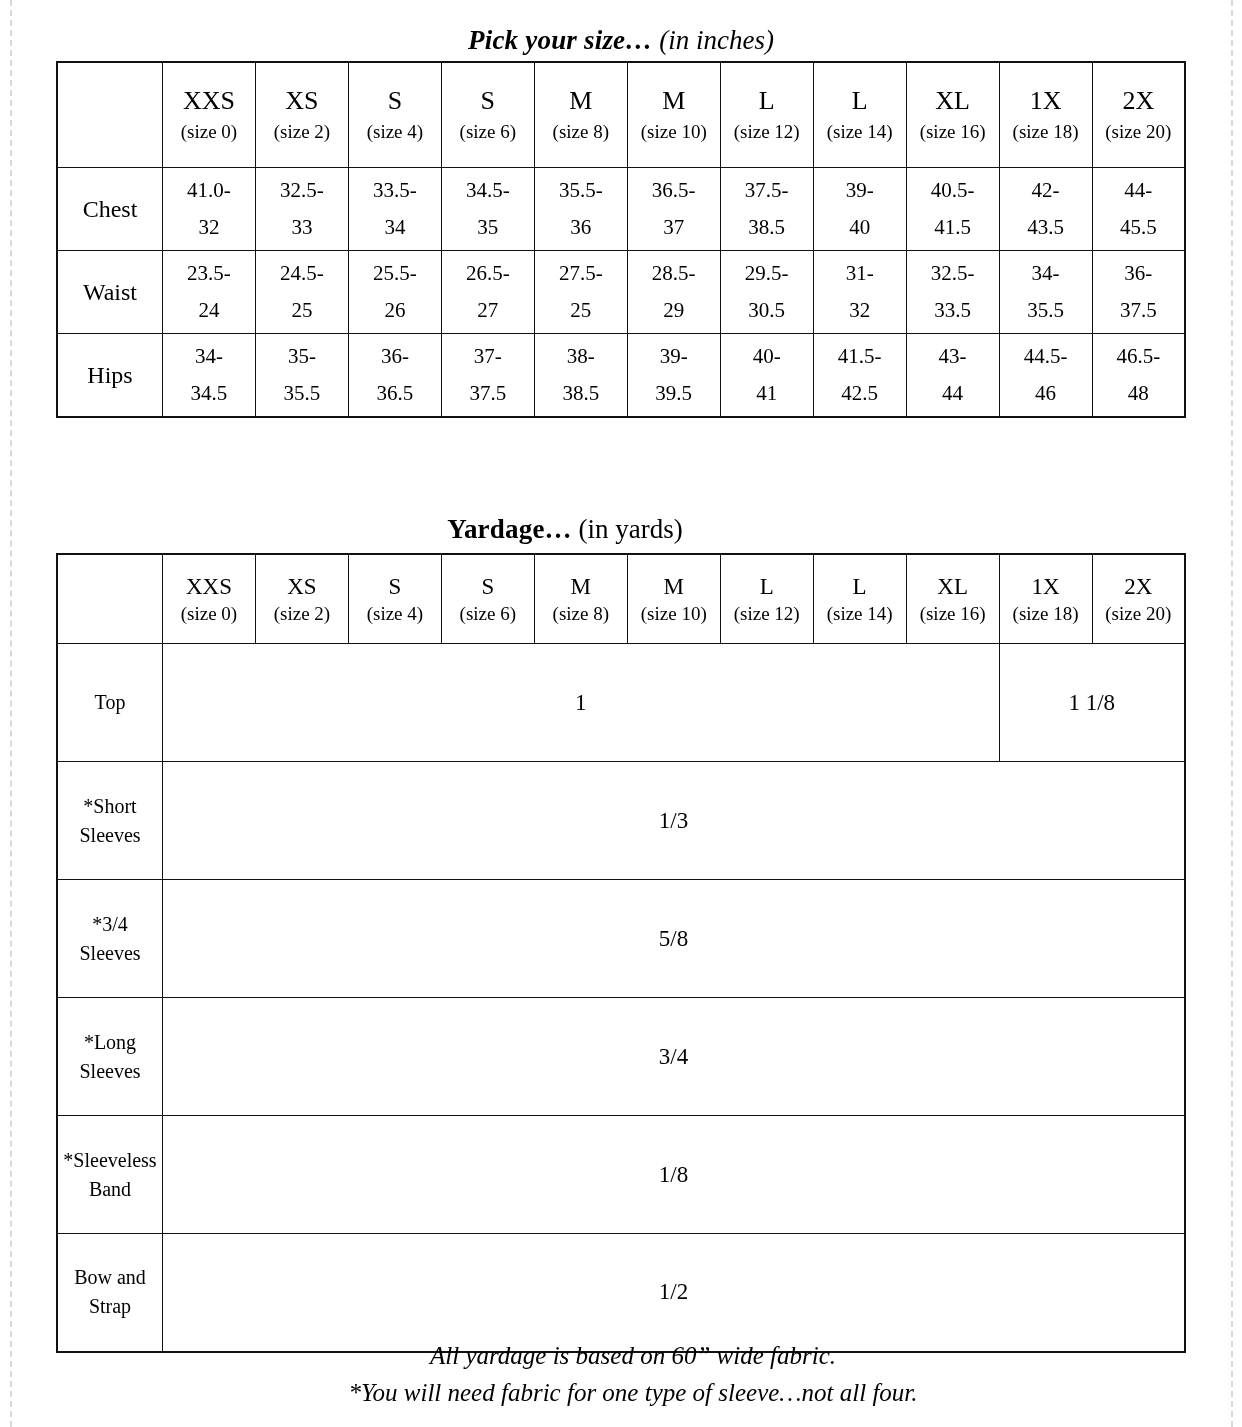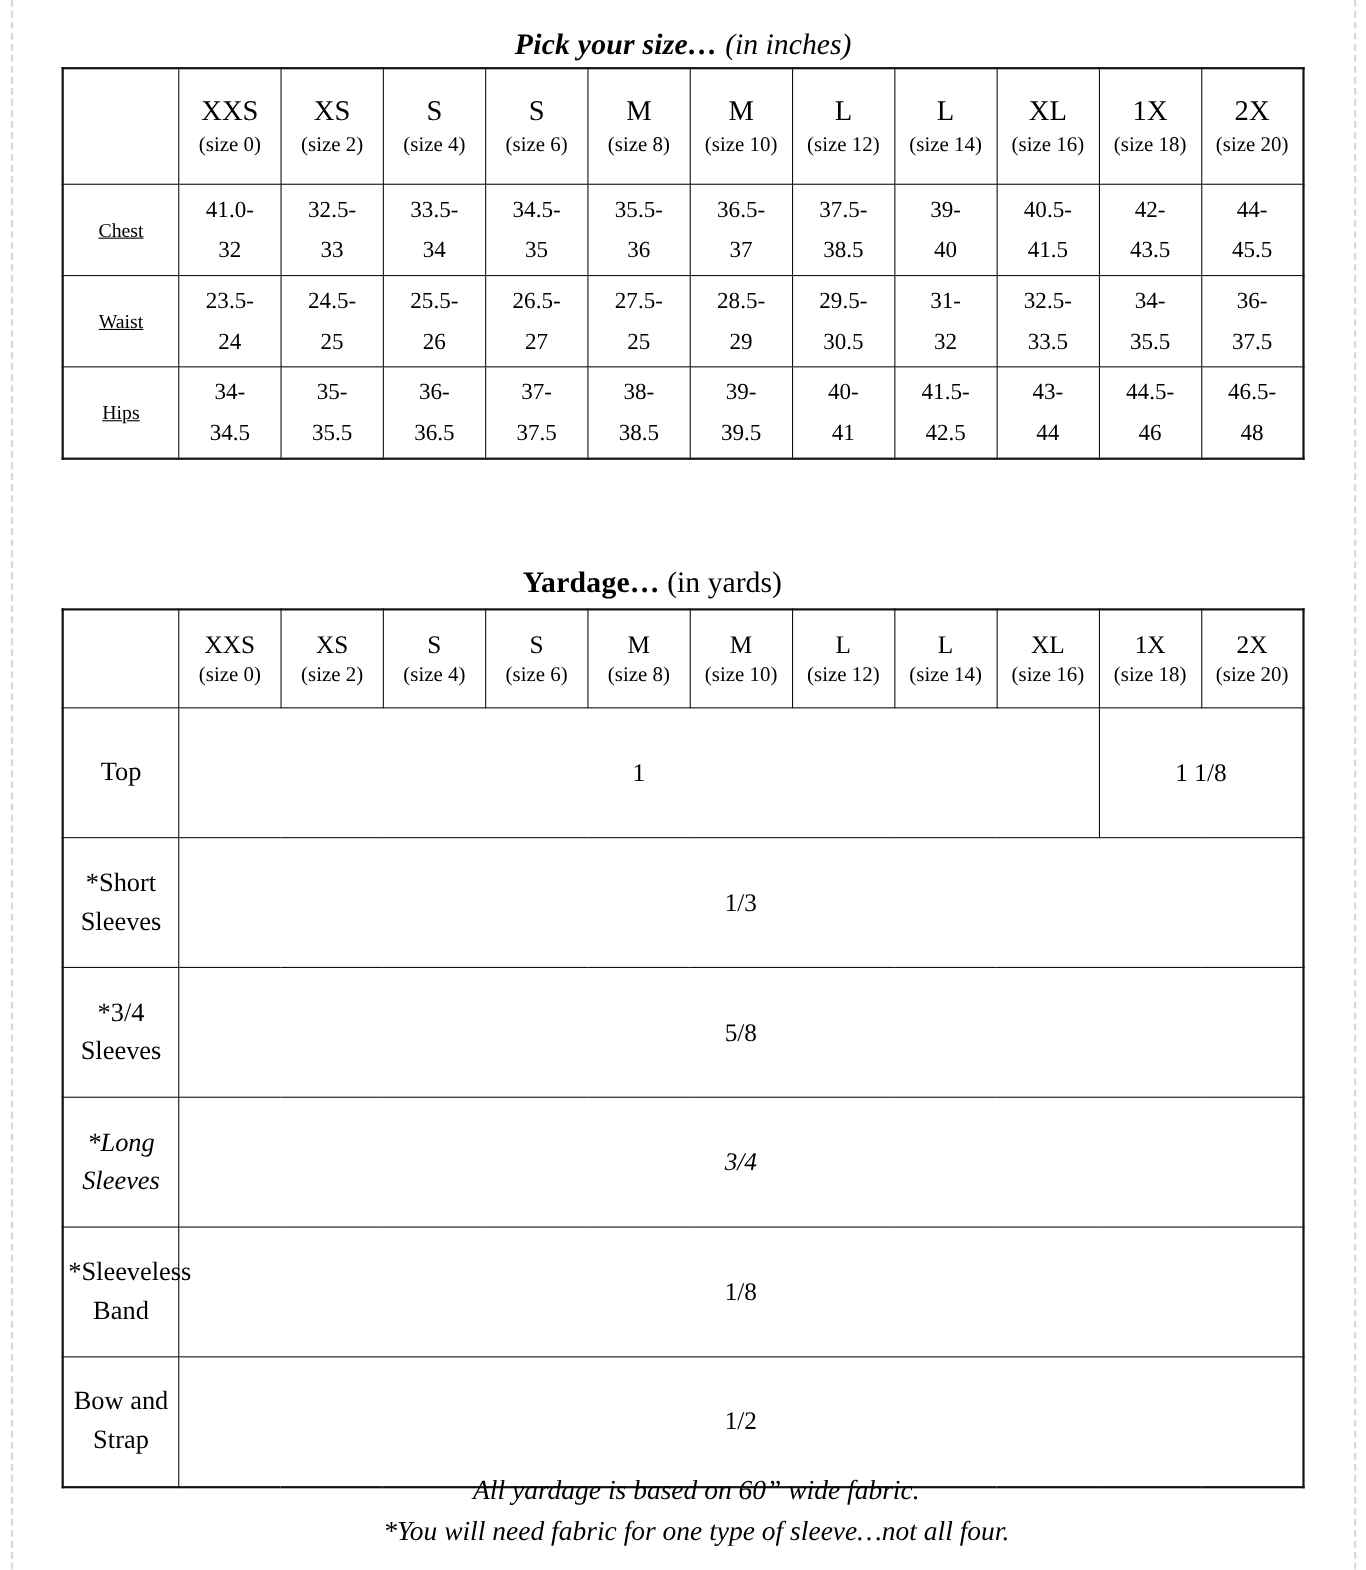--- a/index.html
+++ b/index.html
@@ -78,23 +78,22 @@
   .sz-abbr {
     display: block;
     font-size: 26px;
   }
   .sz-num {
     display: block;
     font-size: 19px;
     margin-top: 4px;
   }
   #size-table td.row-label {
-    font-size: 18px;
+    font-size: 24px;
     height: 82px;
-    text-decoration: underline;
   }
   #size-table td.meas {
     font-size: 21px;
     line-height: 1.75;
     height: 82px;
     padding: 0 6px;
   }
   .meas-lo, .meas-hi { display: block; }
 
   
@@ -119,21 +118,21 @@
   }
   #yardage-table td.sz-head {
     height: 80px;
     line-height: 1.18;
     padding: 4px 2px;
   }
   #yardage-table .sz-abbr { font-size: 23px; }
   #yardage-table .sz-num  { font-size: 19px; margin-top: 3px; }
 
   #yardage-table td.y-label {
-    font-size: 24px;
+    font-size: 20px;
     line-height: 1.45;
     width: 118px;
     padding: 4px 4px;
   }
   #yardage-table td.y-value {
     font-size: 23px;
   }
   .y-label-line { display: block; }
 
   
@@ -338,21 +337,21 @@
           </td>
           <td class="meas">
             <span class="meas-lo">46.5-</span>
             <span class="meas-hi">48</span>
           </td>
         </tr>
       </tbody>
   </table>
 
 
-  <div class="section-title" style="position:absolute; left:0; top:516px; width:1130px;margin-left:28px;">
+  <div class="section-title" style="position:absolute; left:0; top:516px; width:1130px;">
     <span class="strong">Yardage…</span><span class="plain"> (in yards)</span>
   </div>
 
   <table class="grid" id="yardage-table">
     <tbody id="yardage-table-body">
         <tr>
           <td class="sz-head col-label"></td>
           <td class="sz-head">
             <span class="sz-abbr">XXS</span>
             <span class="sz-num">(size 0)</span>
@@ -412,21 +411,21 @@
           </td>
           <td class="y-value" colspan="11">1/3</td>
         </tr>
         <tr style="height: 118px;">
           <td class="y-label col-label">
             <span class="y-label-line">*3/4</span>
             <span class="y-label-line">Sleeves</span>
           </td>
           <td class="y-value" colspan="11">5/8</td>
         </tr>
-        <tr style="height: 118px; font-style: italic;">
+        <tr style="height: 118px;">
           <td class="y-label col-label">
             <span class="y-label-line">*Long</span>
             <span class="y-label-line">Sleeves</span>
           </td>
           <td class="y-value" colspan="11">3/4</td>
         </tr>
         <tr style="height: 118px;">
           <td class="y-label col-label">
             <span class="y-label-line">*Sleeveless</span>
             <span class="y-label-line">Band</span>

